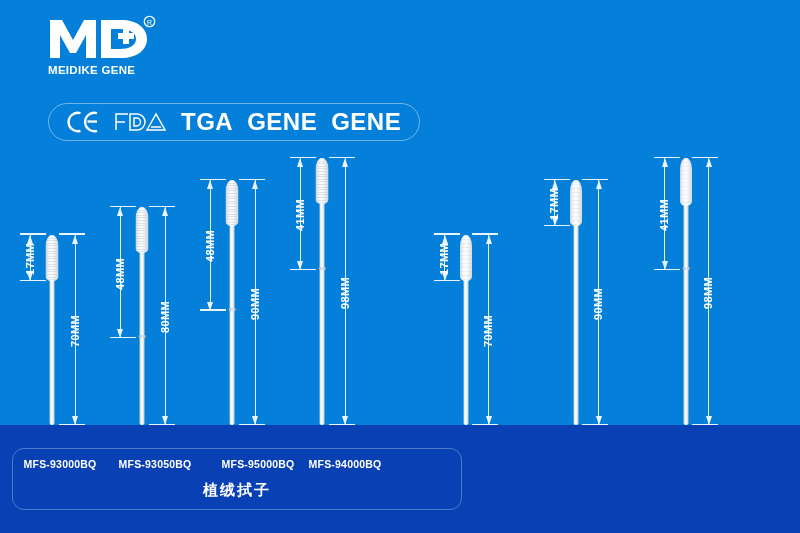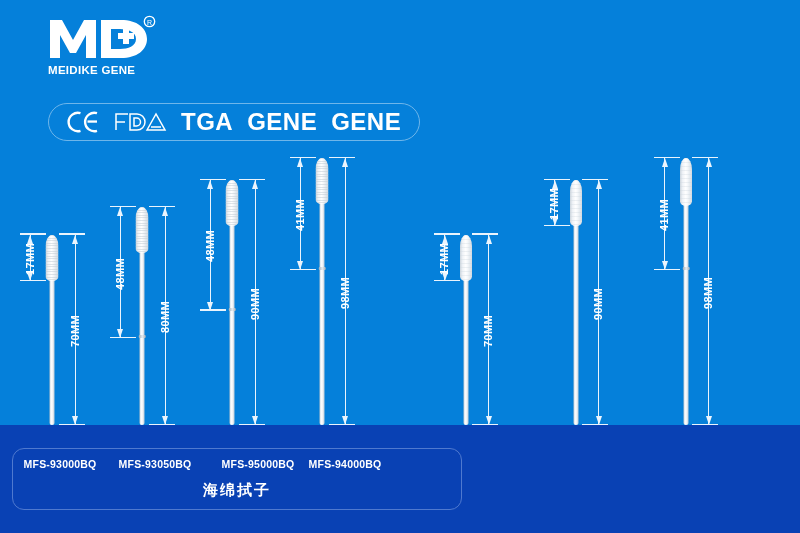--- a/index.html
+++ b/index.html
@@ -407,17 +407,17 @@
       </div>
     </div>
 
   <div class="label-box" id="box-flocked">
     <div class="model-row">
         <div class="model-name" style="left: 47px;">MFS-93000BQ</div>
         <div class="model-name" style="left: 142px;">MFS-93050BQ</div>
         <div class="model-name" style="left: 237px; margin-left: 8px;">MFS-95000BQ</div>
         <div class="model-name" style="left: 332px;">MFS-94000BQ</div>
       </div>
-    <div class="category">海绵拭子</div>
+    <div class="category">植绒拭子</div>
   </div>
 
 
 </div>
 
 </body></html>

